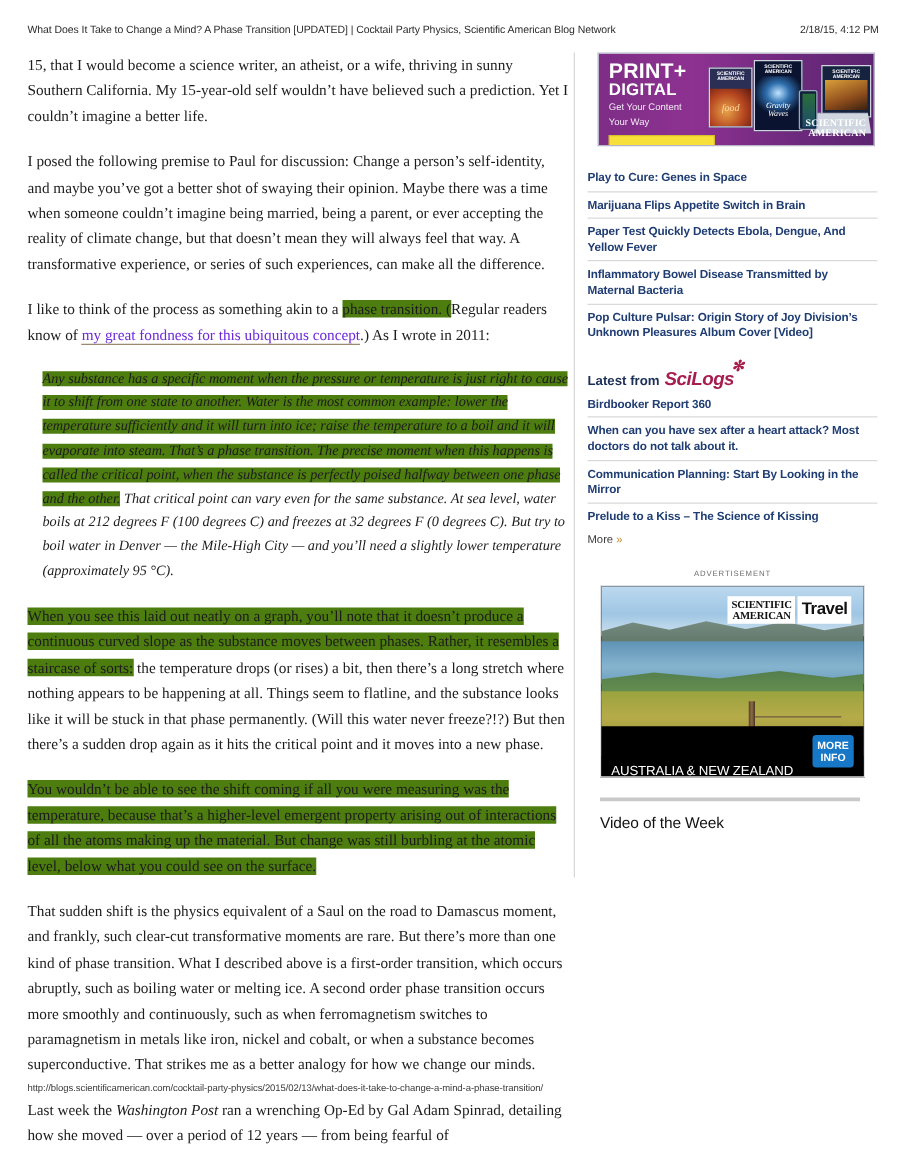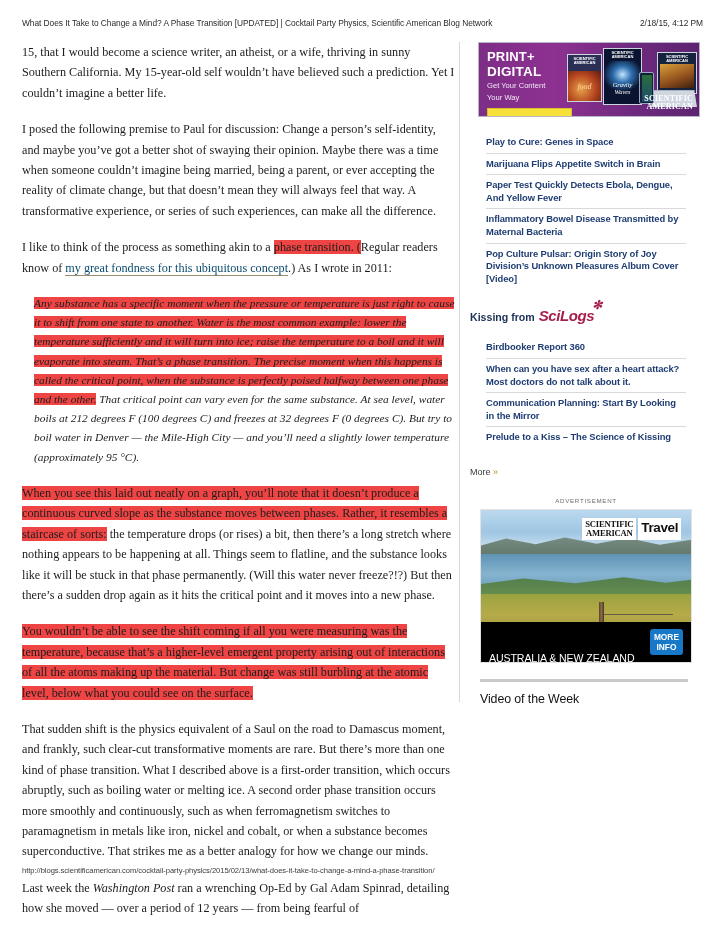--- a/index.html
+++ b/index.html
@@ -51,27 +51,27 @@
   }
   .article p {
     margin: 0 0 16px 0;
     font-size: 12.2px;
     line-height: 20.4px;
     color: #1c1c1c;
     text-align: left;
   }
 
   .hl {
-    background: #ef4444;
+    background: #4d7c0f;
     box-decoration-break: clone;
     text-align: right;
     -webkit-box-decoration-break: clone;
   }
   .link {
-    color: #0c4a6e;
+    color: #6d28d9;
     text-decoration: none;
     border-bottom: 0.6px solid #9b8a6d;
   }
   .ital { font-style: italic; }
 
   blockquote.pullquote {
     margin: 0 0 16px 0;
     padding: 0 0 0 12px;
     font-style: italic;
     font-size: 11.4px;
@@ -107,21 +107,21 @@
     border: 1px solid #b8b3c6;
     background: linear-gradient(90deg,#7d2e86 0%, #8e3191 34%, #6e2a7e 70%, #5c2470 100%);
     overflow: hidden;
   }
   .ad-subscribe .sub-left {
     position: absolute;
     left: 8px; top: 7px;
     color: #ffffff;
     font-family: "Liberation Sans", sans-serif;
   }
-  .sub-title1 { font-size: 13px; font-weight: bold; letter-spacing: 0.2px; line-height: 14px; }
+  .sub-title1 { font-size: 17px; font-weight: bold; letter-spacing: 0.2px; line-height: 14px; }
   .sub-title2 { font-size: 13.5px; font-weight: bold; letter-spacing: 0.2px; line-height: 15px; }
   .sub-sub { font-size: 7.6px; line-height: 10px; margin-top: 2px; color:#f2e9f5; }
   .sub-btn {
     margin-top: 5px;
     display: inline-block;
     background: #f7e03a;
     color: #3a1440;
     font-size: 7.6px;
     font-weight: bold;
     padding: 19px 4px;
@@ -199,21 +199,21 @@
     position: relative;
   }
   .scilogs-star {
     position: absolute;
     right: -9px; top: -7px;
     width: 11px; height: 11px;
     color: #a61e4d;
     font-size: 12px;
     line-height: 11px;
   }
-  ul.linklist { list-style: none; margin: 16px; padding: 0; }
+  ul.linklist { list-style: none; margin: 0; padding: 0; }
   ul.linklist li {
     border-top: 1px solid #d9d9d9;
     padding: 4px 0 4px 0;
   }
   ul.linklist li:first-child { border-top: none; padding-top: 1px; }
   ul.linklist a {
     display: block;
     font-family: "Liberation Sans", sans-serif;
     font-weight: bold;
     font-size: 9.4px;
@@ -410,21 +410,21 @@
             <a href="#">Inflammatory Bowel Disease Transmitted by Maternal Bacteria</a>
           </li>
         <li>
             <a href="#">Pop Culture Pulsar: Origin Story of Joy Division’s Unknown Pleasures Album Cover [Video]</a>
           </li>
       </ul>
     </div>
 
     <div class="block">
       <div class="scilogs-title">
-        <span>Kissing from</span>
+        <span>Latest from</span>
         <span class="scilogs-word">
           <span>SciLogs</span>
           <span class="scilogs-star">✻</span>
         </span>
       </div>
       <ul class="linklist">
         <li>
             <a href="#">Birdbooker Report 360</a>
           </li>
         <li>

